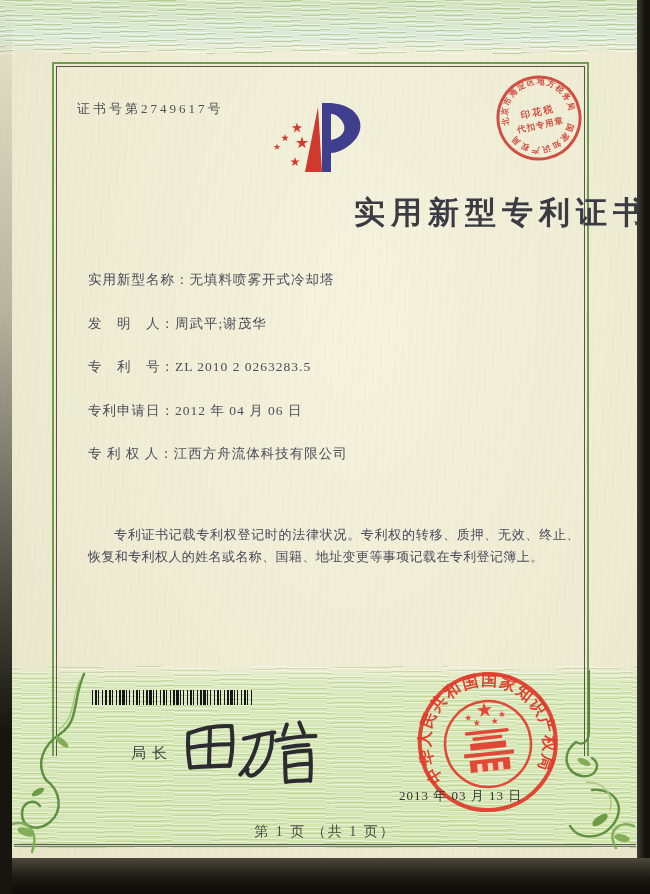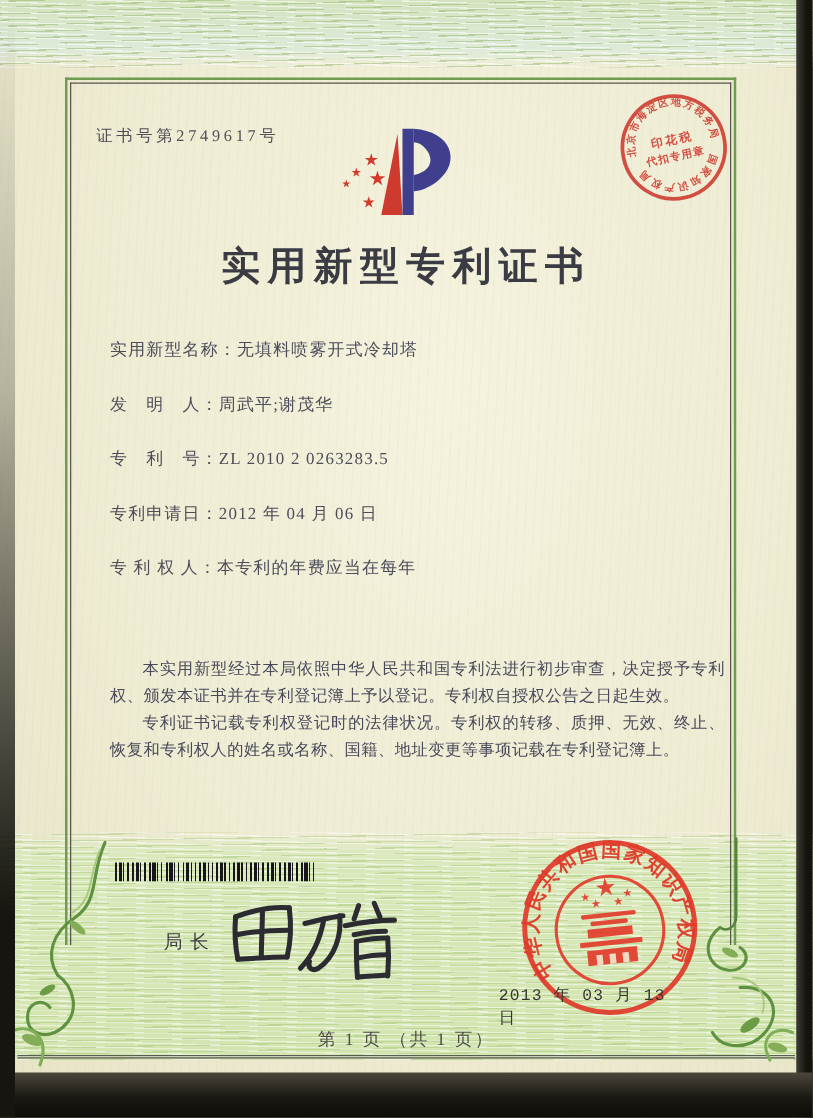--- a/index.html
+++ b/index.html
@@ -41,37 +41,37 @@
     position:absolute;left:2px;top:2px;right:2px;bottom:0;
     border-top:1px solid #56564c;border-left:1px solid #56564c;border-right:1px solid #56564c;
   }
   .bottom-rule{
     position:absolute;left:14px;top:844px;width:622px;height:3px;z-index:2;
     background:linear-gradient(180deg,#585e50 0 1px,#c9ceb4 1px 2px,#787e68 2px 3px);
   }
   
   .cert-no{left:77px;top:100px;font-size:13px;letter-spacing:3px;color:#4f4f55;z-index:4;}
   .title{
-    left:0;top:192px;width:650px;text-align:center;z-index:4;
+    left:0;top:192px;width:650px;text-align:right;z-index:4;
     font-size:31px;font-weight:600;letter-spacing:6px;color:#3b3b44;
   }
   .fields{left:88px;top:271px;width:480px;z-index:4;display:flex;flex-direction:column;gap:25.5px;}
   .field-line{font-size:13.5px;color:#4d4d5a;letter-spacing:1px;white-space:nowrap;font-family:Liberation Serif, serif;}
   .paras{left:88px;top:524px;width:492px;z-index:4;color:#49495a;}
   .paras p{margin:0;font-size:13px;line-height:21.5px;text-indent:2em;text-align:justify;letter-spacing:0.4px;}
   .barcode{
     left:92px;top:690px;width:161px;height:15px;z-index:4;
     background:
       repeating-linear-gradient(90deg,#15151a 0 1.5px,rgba(0,0,0,0) 1.5px 3px,#15151a 3px 5.5px,rgba(0,0,0,0) 5.5px 6.5px,#15151a 6.5px 7.5px,rgba(0,0,0,0) 7.5px 10px,#15151a 10px 11px,rgba(0,0,0,0) 11px 13.5px);
   }
   .director{left:131px;top:744px;font-size:15px;letter-spacing:6px;color:#3d3d40;z-index:4;font-family:Liberation Mono, monospace;}
   .signature{left:172px;top:703px;z-index:4;}
   .sr-hidden{position:absolute;left:0;top:0;opacity:0;font-size:1px;}
   .main-seal{left:400px;top:664px;z-index:4;transform:rotate(-6deg);}
-  .seal-date{left:399px;top:787px;width:150px;font-size:13px;color:#35342f;letter-spacing:1px;z-index:5;font-family:Liberation Mono, monospace;}
+  .seal-date{left:399px;top:787px;width:150px;font-size:13px;color:#35342f;letter-spacing:1px;z-index:5;}
   .tax-stamp{left:493px;top:72px;z-index:4;transform:rotate(-12deg);opacity:0.93;}
   .ornament{z-index:3;}
   .page-info{left:0;top:823px;width:650px;text-align:center;font-size:14px;letter-spacing:2px;color:#4b4b42;z-index:4;}
   
   .edge-right{position:absolute;left:637px;top:0;width:13px;height:894px;z-index:9;
     background:linear-gradient(90deg,#3d3b34,#14130e 65%);}
   .edge-bottom{position:absolute;left:0;top:858px;width:650px;height:36px;z-index:9;
     background:linear-gradient(180deg,#4c473b 0,#1a1913 55%,#0d0c08 100%);}
   .edge-left{position:absolute;left:0;top:0;width:12px;height:894px;z-index:9;
     background:linear-gradient(180deg, rgba(20,19,14,0) 0%, rgba(20,19,14,0.25) 35%, #16150f 82%);}
@@ -127,25 +127,24 @@
     <text class="seal-text" x="46" y="56" font-size="8.5" letter-spacing="1" fill="#cf4437" text-anchor="middle">代扣专用章</text>
   </svg>
 
   <div class="abs title">实用新型专利证书</div>
 
   <div class="abs fields">
     <div class="field-line">实用新型名称：无填料喷雾开式冷却塔</div>
     <div class="field-line">发　明　人：周武平;谢茂华</div>
     <div class="field-line">专　利　号：ZL 2010 2 0263283.5</div>
     <div class="field-line">专利申请日：2012 年 04 月 06 日</div>
-    <div class="field-line">专 利 权 人：本专利的年费应当在每年</div>
+    <div class="field-line">专 利 权 人：江西方舟流体科技有限公司</div>
   </div>
 
   <div class="abs paras">
-    <p>本实用新型经过本局依照中华人民共和国专利法进行初步审查，决定授予专利权、颁发本证书并在专利登记簿上予以登记。专利权自授权公告之日起生效。</p>
     <p>专利证书记载专利权登记时的法律状况。专利权的转移、质押、无效、终止、恢复和专利权人的姓名或名称、国籍、地址变更等事项记载在专利登记簿上。</p>
   </div>
 
   <div class="abs barcode"></div>
 
   <div class="abs director">局长</div>
 
   <div class="abs signature">
     <span class="sr-hidden">田力普</span>
     <svg width="160" height="85" viewBox="0 0 170 95" fill="none" stroke="#2b2b31" stroke-width="4.5" stroke-linecap="round">

